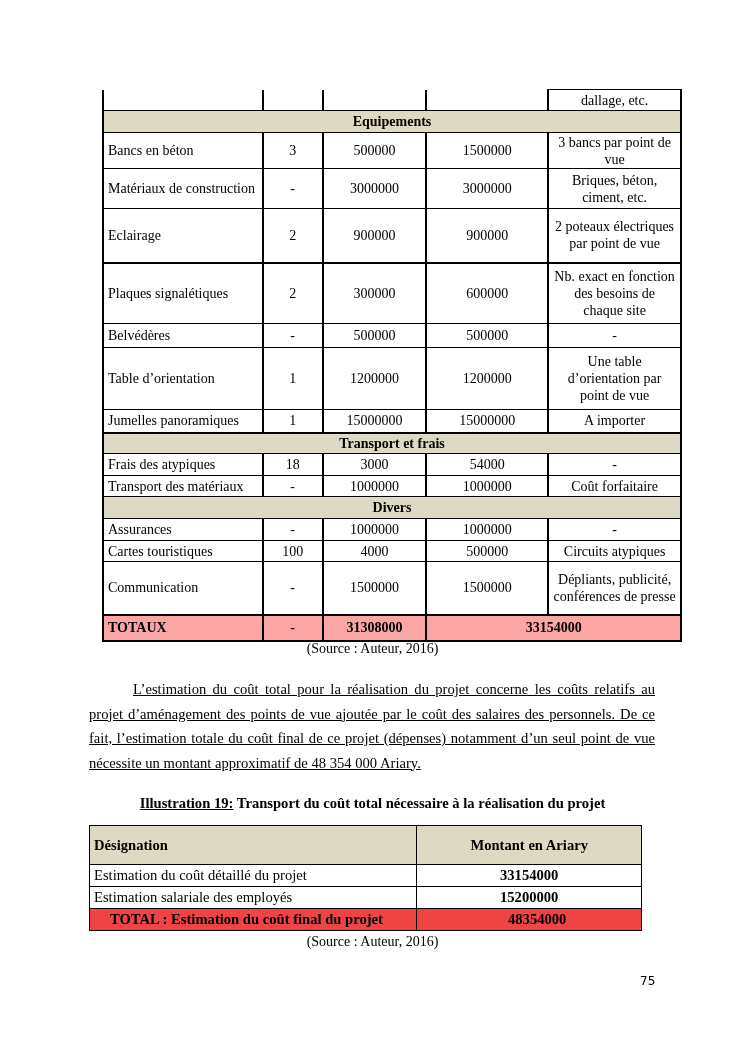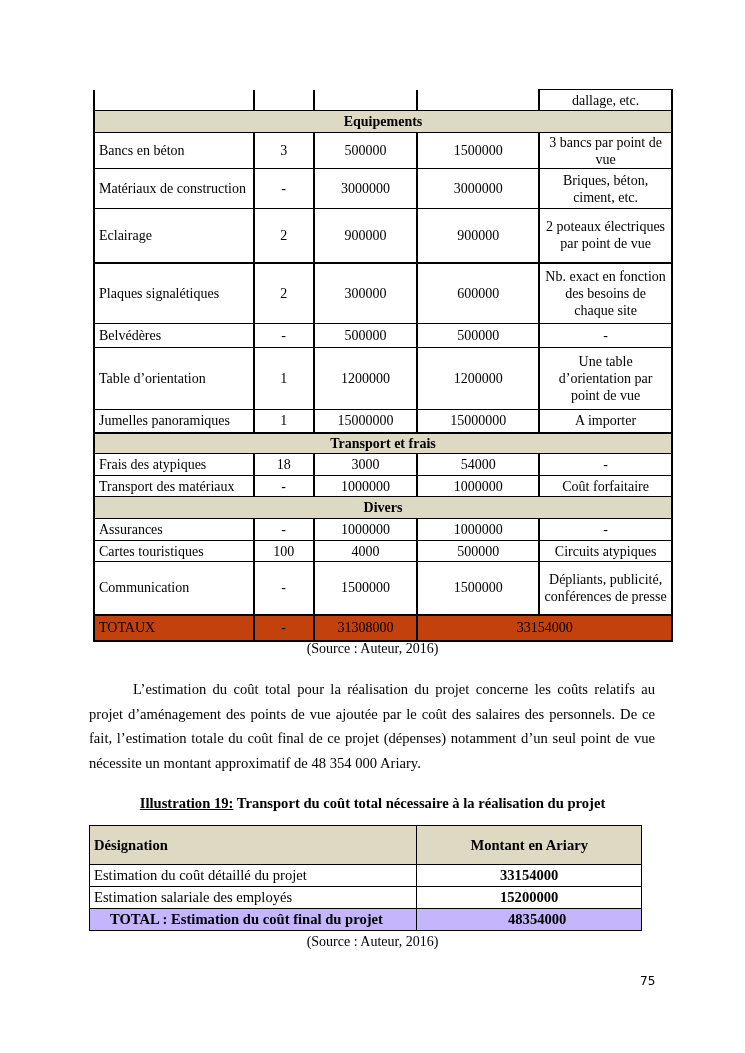--- a/index.html
+++ b/index.html
@@ -2,39 +2,39 @@
 <html><head>
 <meta charset="utf-8">
 <style>
   html, body { margin:0; padding:0; background:#ffffff; }
   body { width:745px; height:1053px; position:relative; overflow:hidden;
          font-family:"Liberation Serif", serif; color:#000; }
   .tbl { position:absolute; border-collapse:collapse; font-size:14px; }
   .tbl td { border:1px solid #000; padding:0 4px; line-height:17px; vertical-align:middle; }
   .tbl .c { text-align:center; }
   .tbl .hdr td { background:#ddd9c3; font-weight:bold; text-align:center; }
-  .tbl .tot td { background:#c2410c; font-weight:normal;margin-left:36px; }
+  .tbl .tot td { background:#fca5a5; font-weight:bold;margin-left:36px; }
   .thick-b td { border-bottom:2px solid #000; }
-  #t1 { left:93px; top:89px; width:580px; }
+  #t1 { left:102px; top:89px; width:580px; }
   #t1 col.a { width:160px; } #t1 col.b { width:60px; } #t1 col.c { width:104px; }
   #t1 col.d { width:122px; } #t1 col.e { width:133px; }
   #t1 td { border-left:2px solid #000; border-right:2px solid #000; }
   .toprow td { border-top:none; }
   .toprow td.last-top { border-top:1px solid #000; }
   .src { position:absolute; left:0; width:745px; text-align:center; font-size:14px; }
   .para { position:absolute; left:89px; width:566px; font-size:14.6px; line-height:24.5px;
-          text-align:justify; margin:0; }
+          text-align:justify; margin:0;text-decoration:underline; }
   .caption { position:absolute; left:0; width:745px; text-align:center; font-weight:bold;
              font-size:14.6px; top:795px; }
   .caption u { text-decoration:underline; }
   #t2 { left:89px; top:825px; width:553px; font-size:14.6px; }
   #t2 td { border:1px solid #000; }
   #t2 .h td { background:#ddd9c3; font-weight:bold; height:38px;margin-top:32px; }
   #t2 .r td { height:21px; }
-  #t2 .t td { background:#c4b5fd; font-weight:bold; height:21px;padding-left:20px; }
+  #t2 .t td { background:#ef4444; font-weight:bold; height:21px;padding-left:20px; }
   .pnum { position:absolute; left:640px; top:974px; font-family:"DejaVu Sans", sans-serif; font-size:12px; }
 </style>
 </head>
 <body>
 
 <table id="t1" class="tbl">
   <colgroup>
       <col class="a">
       <col class="b">
       <col class="c">

